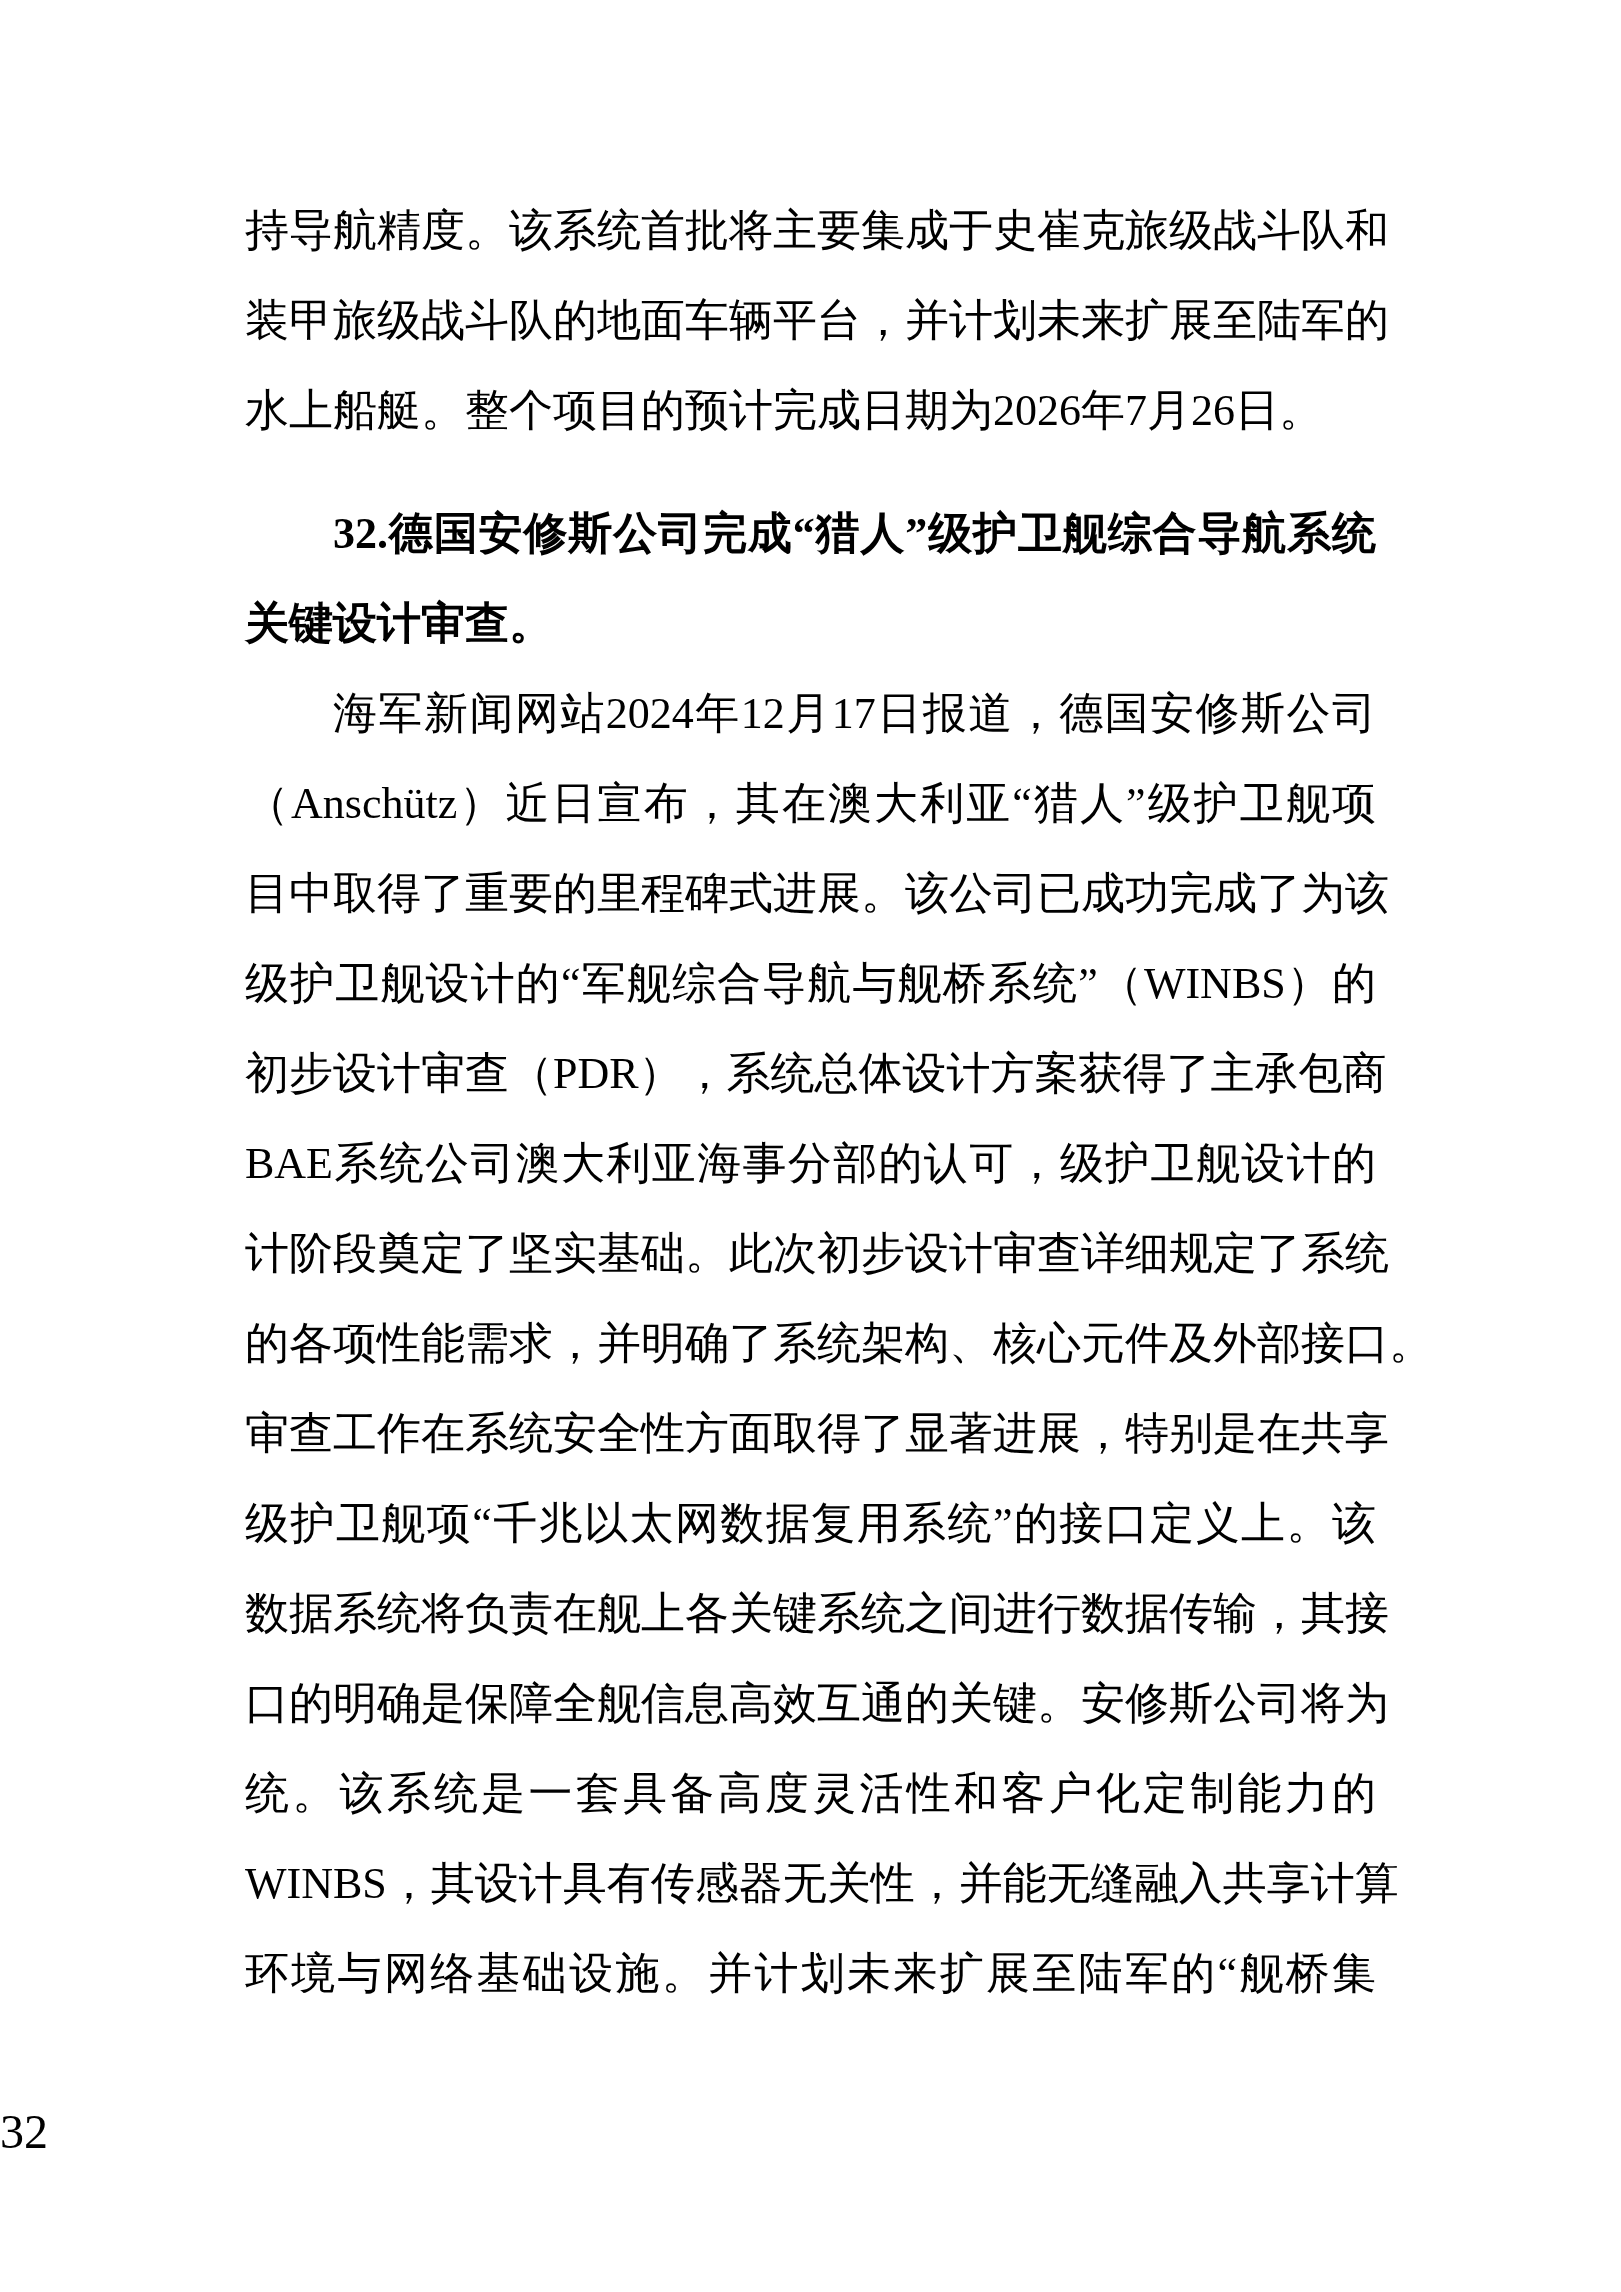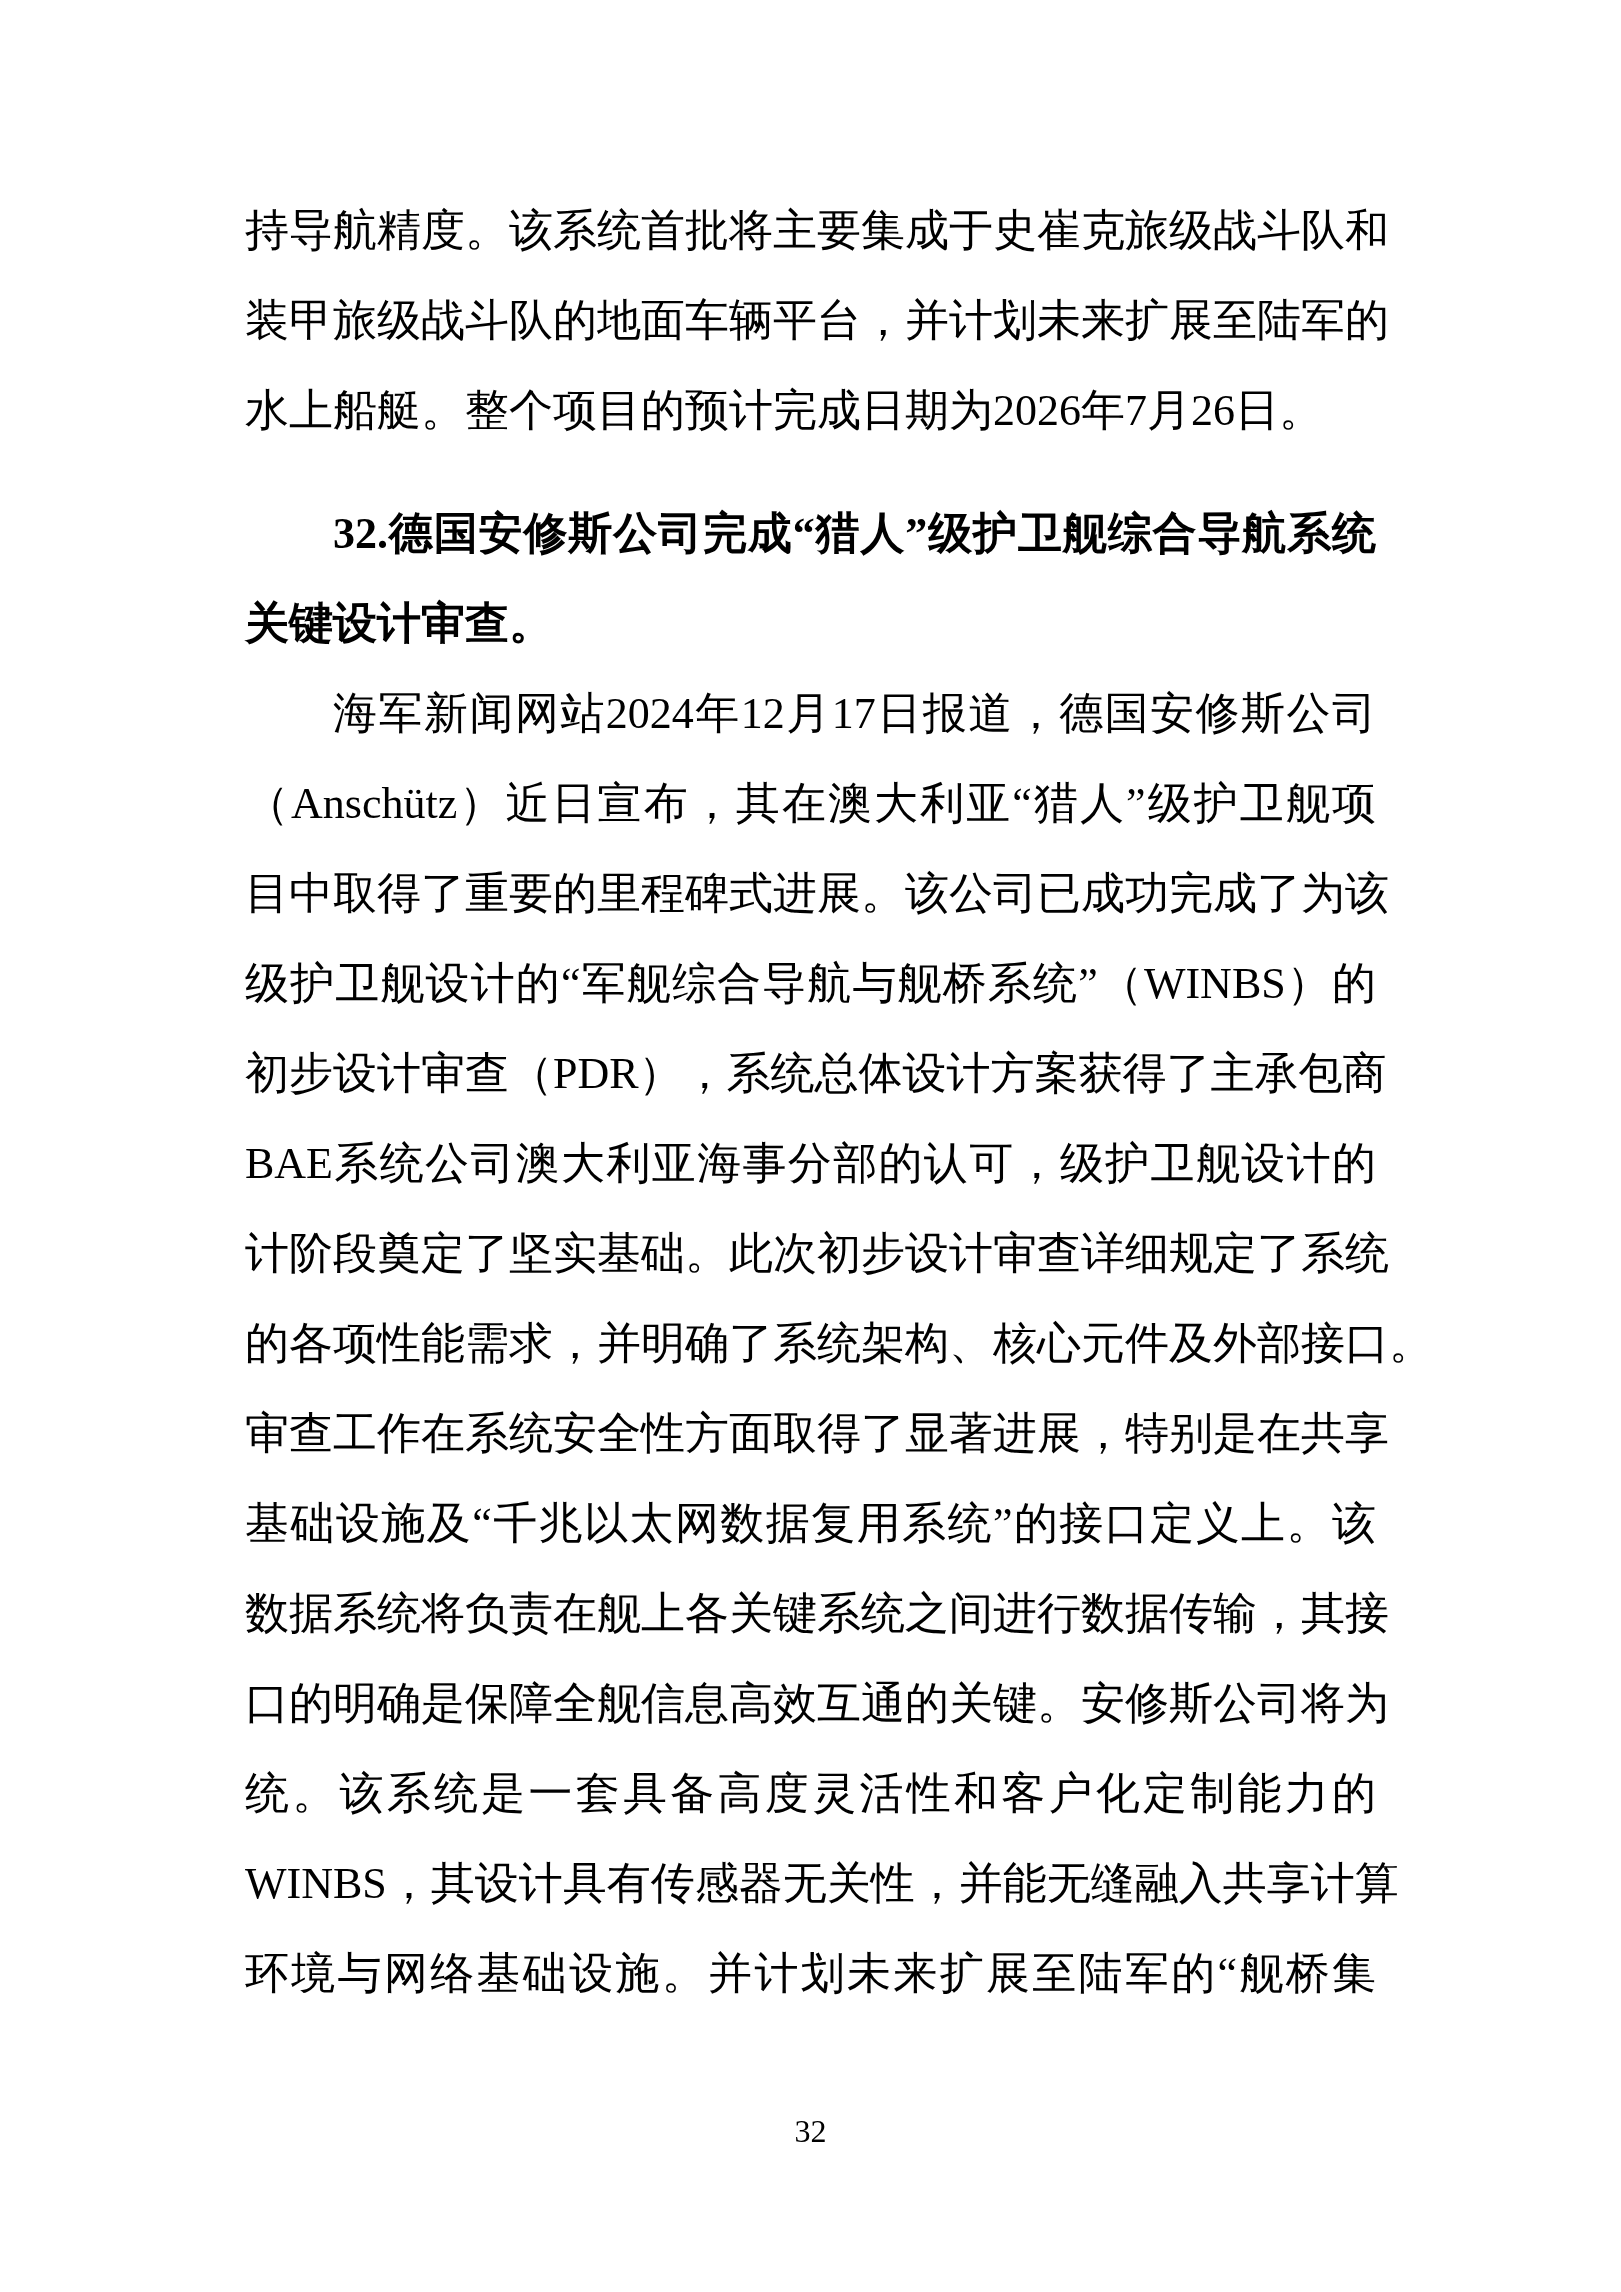--- a/index.html
+++ b/index.html
@@ -51,22 +51,21 @@
     text-align: right;
   }
   .line.space-before {
     margin-top: 33px;
   }
   .footer {
     position: absolute;
     left: 0;
     top: 2107px;
     width: 1621px;
-    text-align: center;
-    font-size: 32px;
+    font-size: 48px;
     line-height: 49px;
     font-family: "Liberation Serif", "DejaVu Serif", serif;
   }
 </style>
 </head>
 <body>
 
 <div class="page">
   <div class="content">
 
@@ -79,21 +78,21 @@
 
     <div class="line indent">海军新闻网站2024年12月17日报道，德国安修斯公司</div>
     <div class="line">（Anschütz）近日宣布，其在澳大利亚“猎人”级护卫舰项</div>
     <div class="line">目中取得了重要的里程碑式进展。该公司已成功完成了为该</div>
     <div class="line">级护卫舰设计的“军舰综合导航与舰桥系统”（WINBS）的</div>
     <div class="line">初步设计审查（PDR），系统总体设计方案获得了主承包商</div>
     <div class="line">BAE系统公司澳大利亚海事分部的认可，级护卫舰设计的</div>
     <div class="line">计阶段奠定了坚实基础。此次初步设计审查详细规定了系统</div>
     <div class="line">的各项性能需求，并明确了系统架构、核心元件及外部接口。</div>
     <div class="line">审查工作在系统安全性方面取得了显著进展，特别是在共享</div>
-    <div class="line">基础设施及“千兆以太网数据复用系统”的接口定义上。该</div>
+    <div class="line">级护卫舰项“千兆以太网数据复用系统”的接口定义上。该</div>
     <div class="line">数据系统将负责在舰上各关键系统之间进行数据传输，其接</div>
     <div class="line">口的明确是保障全舰信息高效互通的关键。安修斯公司将为</div>
     <div class="line">统。该系统是一套具备高度灵活性和客户化定制能力的</div>
     <div class="line">WINBS，其设计具有传感器无关性，并能无缝融入共享计算</div>
     <div class="line">环境与网络基础设施。并计划未来扩展至陆军的“舰桥集</div>
 
   </div>
 
   <div class="footer">32</div>
 </div>

